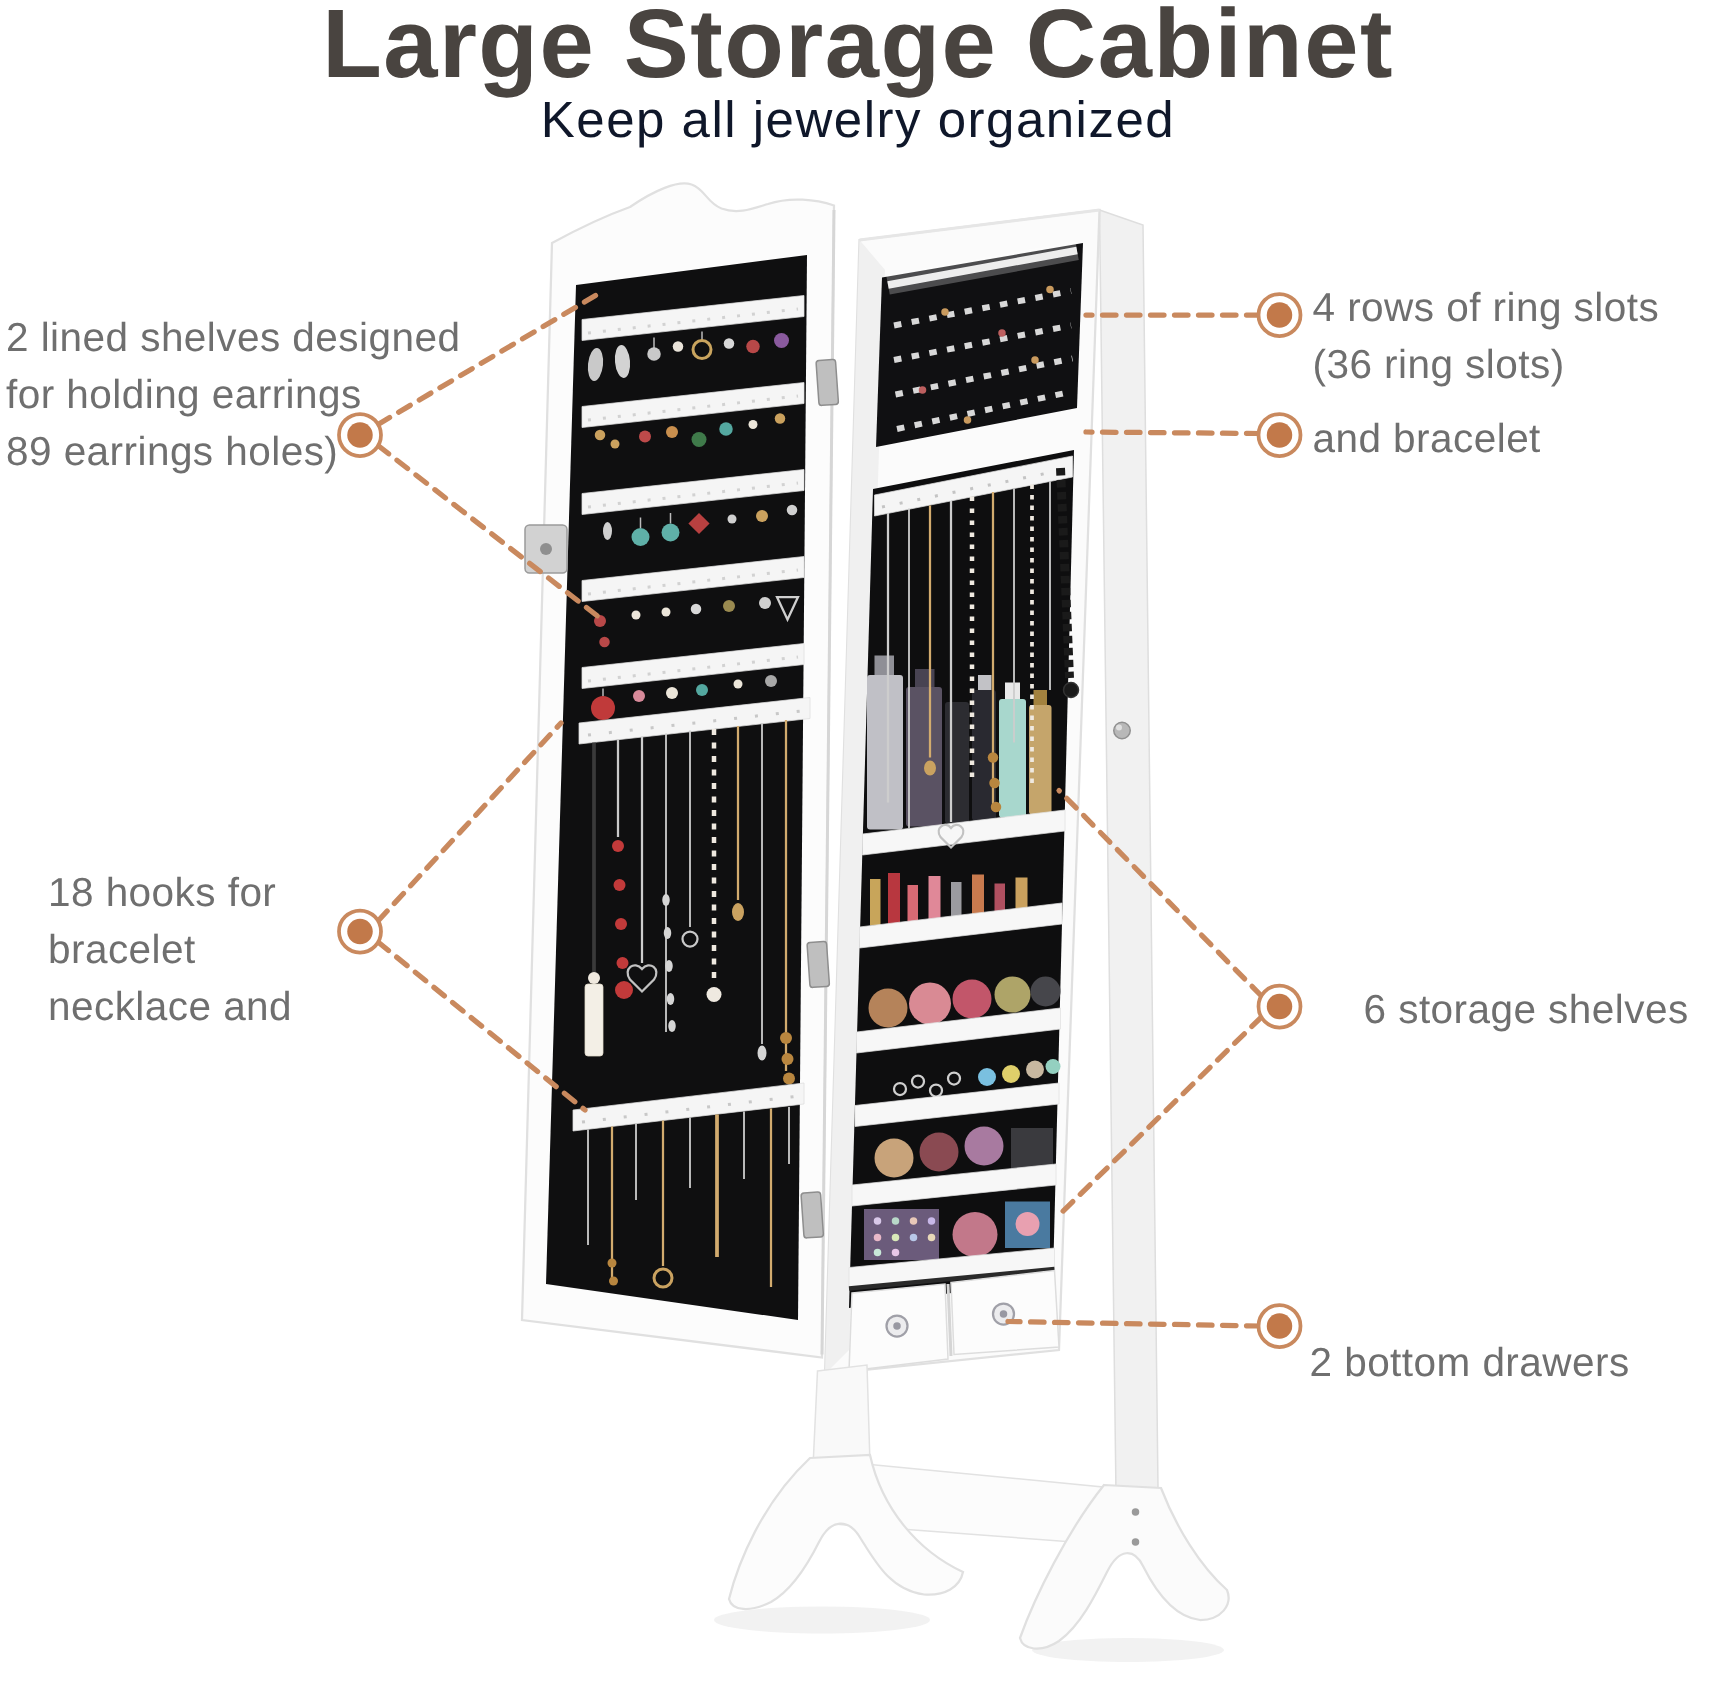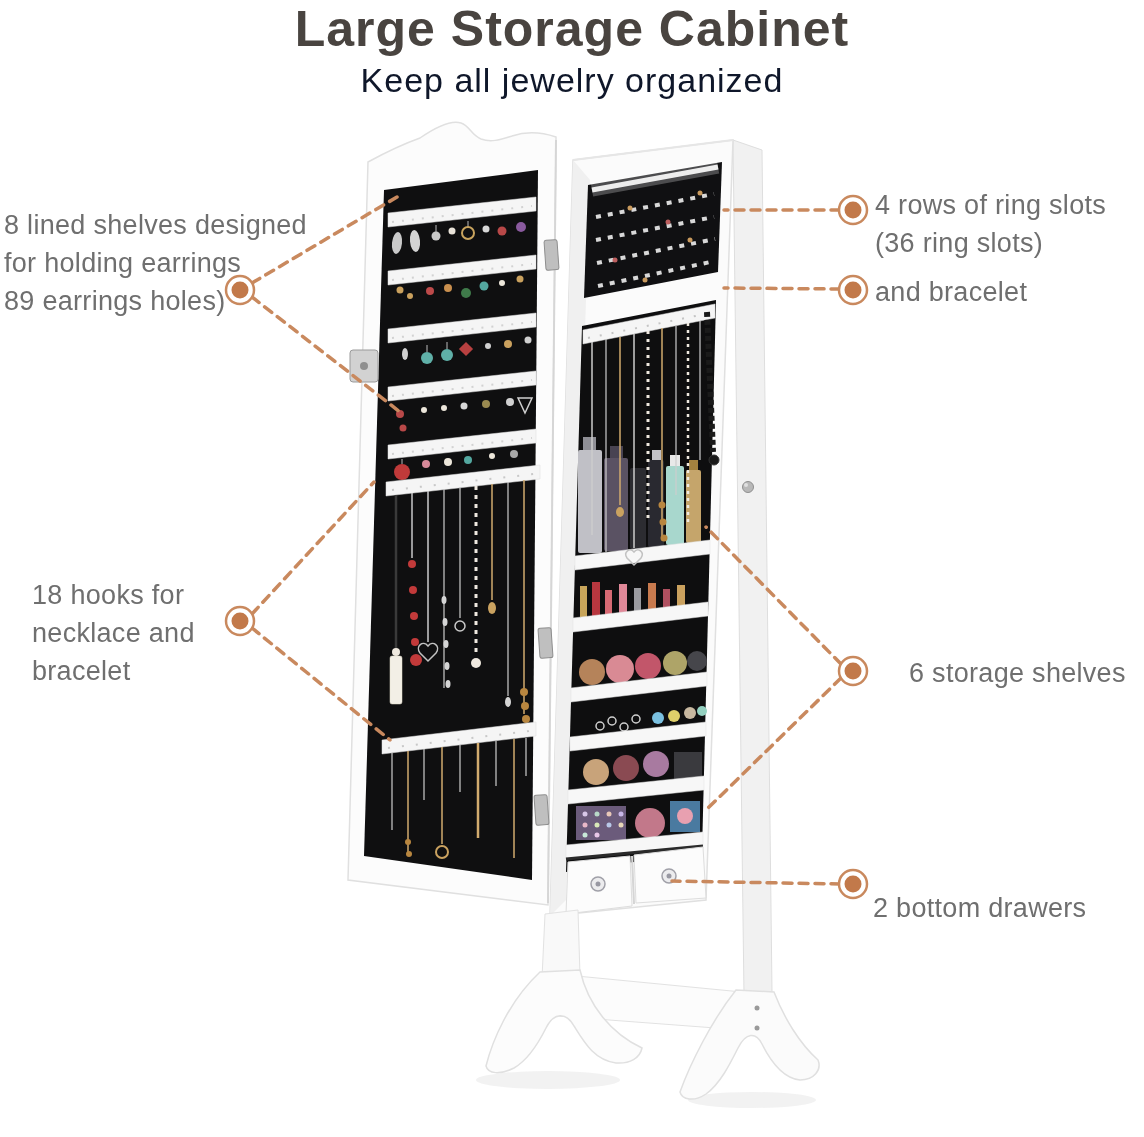--- a/index.html
+++ b/index.html
@@ -2,21 +2,21 @@
 <html><head>
 <meta charset="utf-8">
 <style>
   html,body{margin:0;padding:0;background:#ffffff;}
   .stage{
     position:relative;width:1144px;height:1137px;background:#ffffff;
     font-family:"Liberation Sans", sans-serif;overflow:hidden;
   }
   .title{
     position:absolute;top:2px;left:0;width:100%;text-align:center;
-    font-size:50px;font-weight:bold;color:#494440;letter-spacing:1px;line-height:54px;
+    font-size:65px;font-weight:bold;color:#494440;letter-spacing:1px;line-height:54px;
   }
   .subtitle{
     position:absolute;top:60px;left:0;width:100%;text-align:center;
     font-size:34px;font-weight:400;color:#0f172a;line-height:40px;letter-spacing:1px;
   }
   .callout{
     position:absolute;font-size:27px;line-height:38px;color:#6f6f6f;letter-spacing:0.3px;
     white-space:nowrap;
   }
   .cl1{left:4px;top:206px;}
@@ -370,29 +370,29 @@
         <circle cx="853" cy="671" r="8.5" fill="#c2794a"></circle>
       </g>
       <g>
         <circle class="dot-outer" cx="853" cy="884" r="14" stroke="#c9895e"></circle>
         <circle cx="853" cy="884" r="8.5" fill="#c2794a"></circle>
       </g>
     </g>
   </svg>
 
   <div class="callout cl1">
-    <div>8 lined shelves designed</div>
+    <div>2 lined shelves designed</div>
     <div>for holding earrings</div>
     <div>89 earrings holes)</div>
   </div>
 
   <div class="callout cl2">
     <div>18 hooks for</div>
+    <div>bracelet</div>
     <div>necklace and</div>
-    <div>bracelet</div>
   </div>
 
   <div class="callout cr1">
     <div>4 rows of ring slots</div>
     <div>(36 ring slots)</div>
   </div>
 
   <div class="callout cr2">
     <div>and bracelet</div>
   </div>

